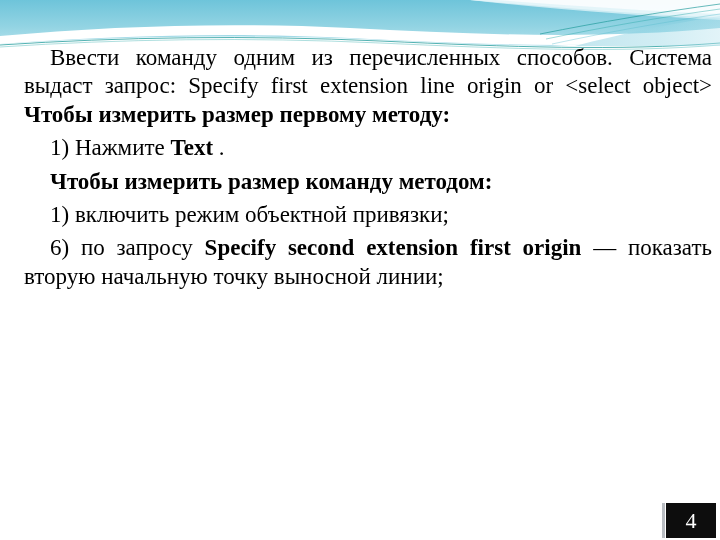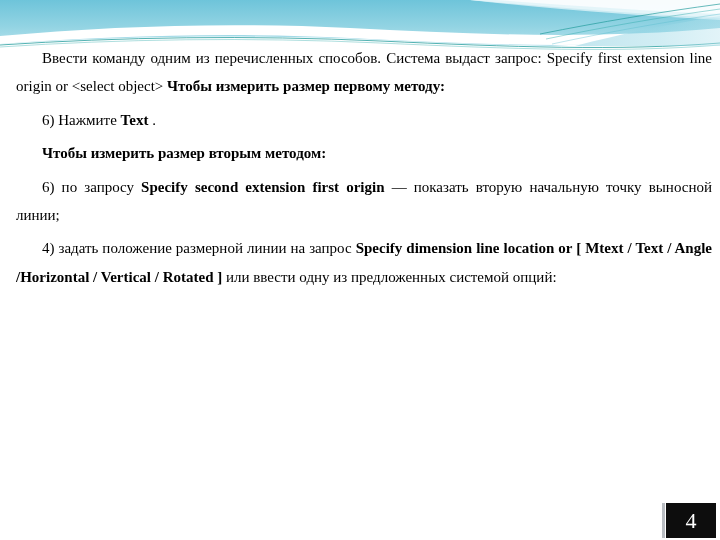--- a/index.html
+++ b/index.html
@@ -28,24 +28,24 @@
 
   
   .content {
     position: absolute;
     left: 8px;
     top: 44px;
     width: 704px;
     color: #000000;
   }
   .para {
-    margin: 0 0 1px 8px;
+    margin: 0 0 1px 16px;
     text-align: justify;
     text-justify: inter-word;
-    font-size: 15px;
+    font-size: 23px;
     line-height: 28.4px;
     text-indent: 26px;
   }
   .para b { font-weight: bold; }
 
   
   .gap-sm { margin-bottom: 5px; }
 
   
   .page-plate {
@@ -111,36 +111,36 @@
   </svg>
 </div>
 
 <div class="content">
 
   <p class="para gap-sm">
     <span>Ввести команду одним из перечисленных способов. Система выдаст запрос: Specify first extension line origin or &lt;select object&gt; </span><b>Чтобы измерить размер первому методу:</b>
   </p>
 
   <p class="para gap-sm">
-    <span>6) Нажмите </span><b>Text</b><span> .</span>
+    <span>1) Нажмите </span><b>Text</b><span> .</span>
   </p>
 
 
   <p class="para gap-sm">
-    <b>Чтобы измерить размер вторым методом:</b>
+    <b>Чтобы измерить размер команду методом:</b>
   </p>
 
+  <p class="para gap-sm">
+    <span>1) включить режим объектной привязки;</span>
+  </p>
 
 
   <p class="para gap-sm">
     <span>6) по запросу </span><b>Specify second extension first origin</b><span> — показать вторую начальную точку выносной линии;</span>
   </p>
 
-  <p class="para">
-    <span>4) задать положение размерной линии на запрос </span><b>Specify dimension line location or   [ Mtext   / Text   / Angle /Horizontal / Vertical / Rotated ]</b><span> или ввести одну из предложенных системой опций:</span>
-  </p>
 
 </div>
 
 <div class="page-plate-edge"></div>
 <div class="page-plate">
   <span>4</span>
 </div>
 
 </body></html>

